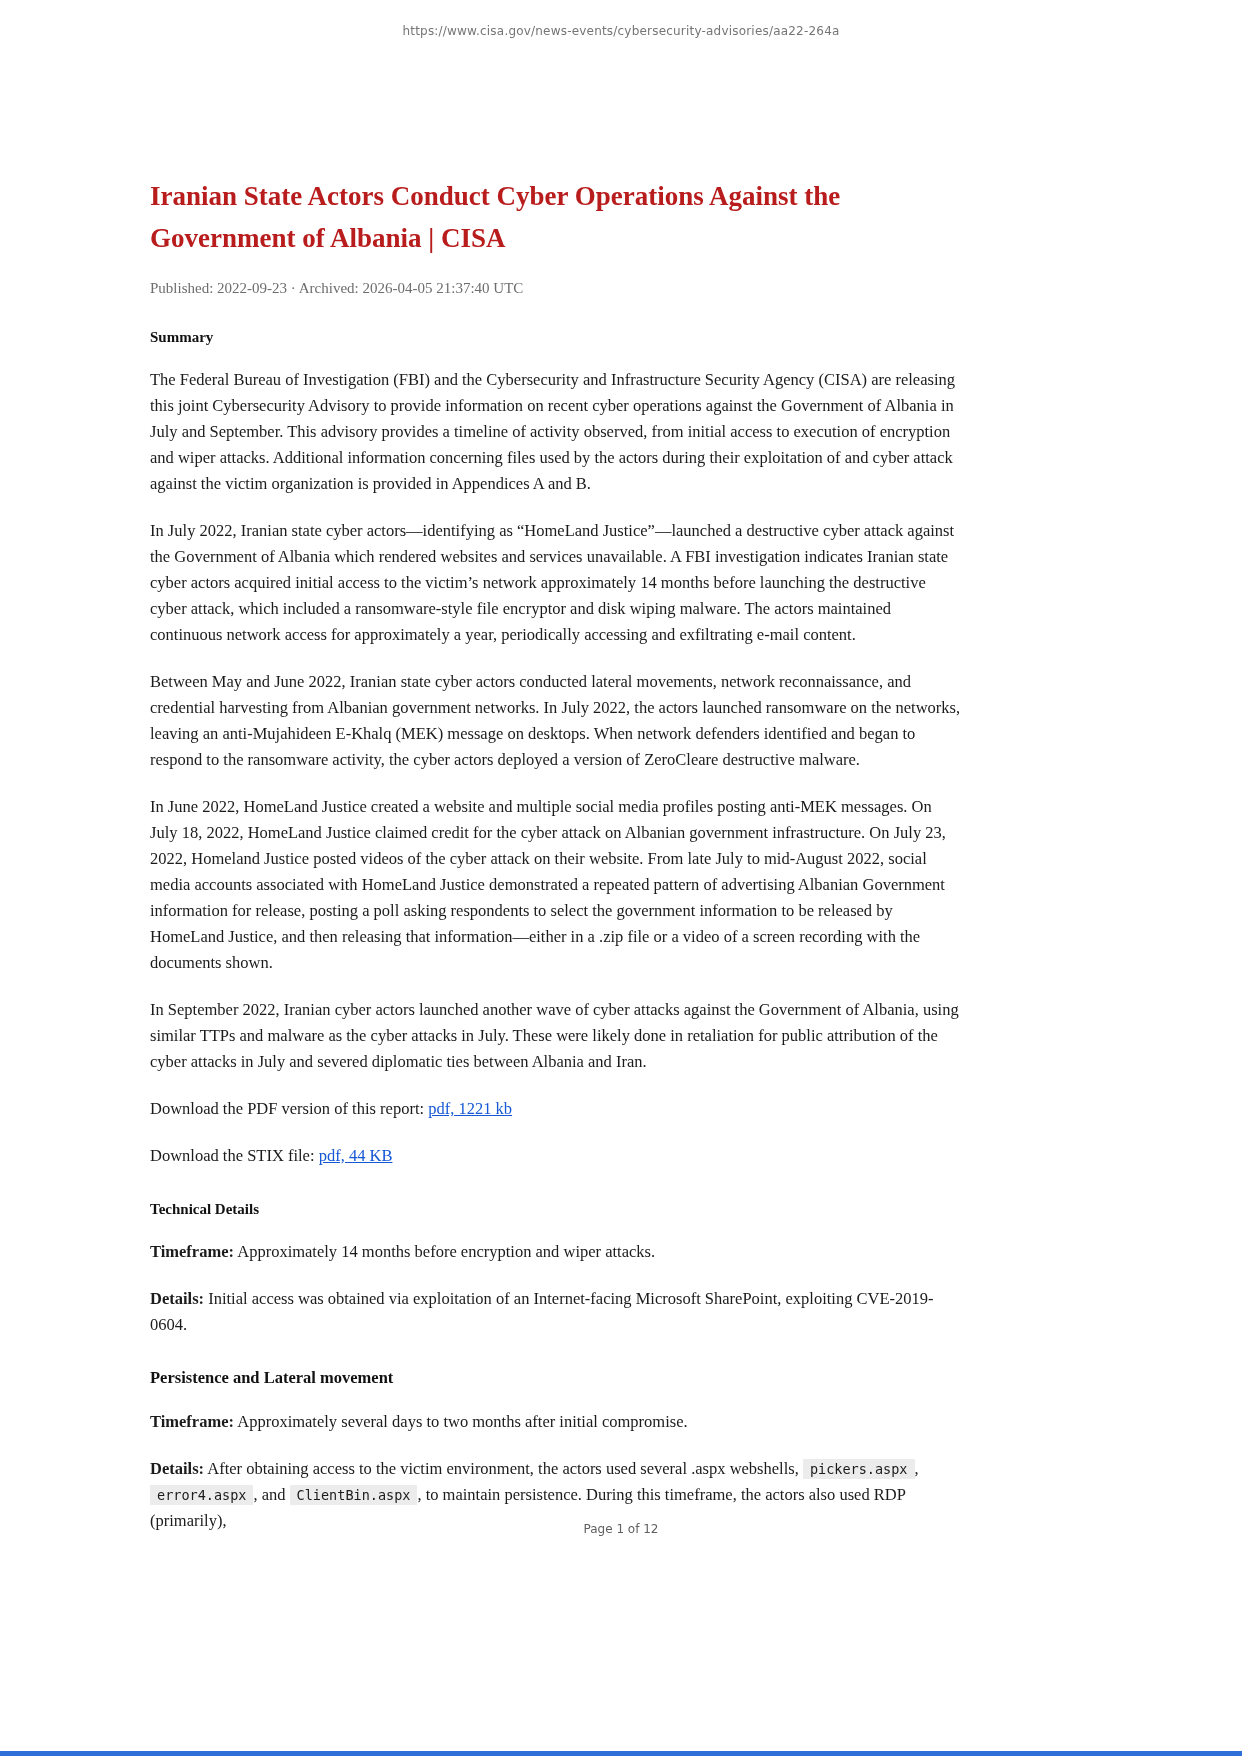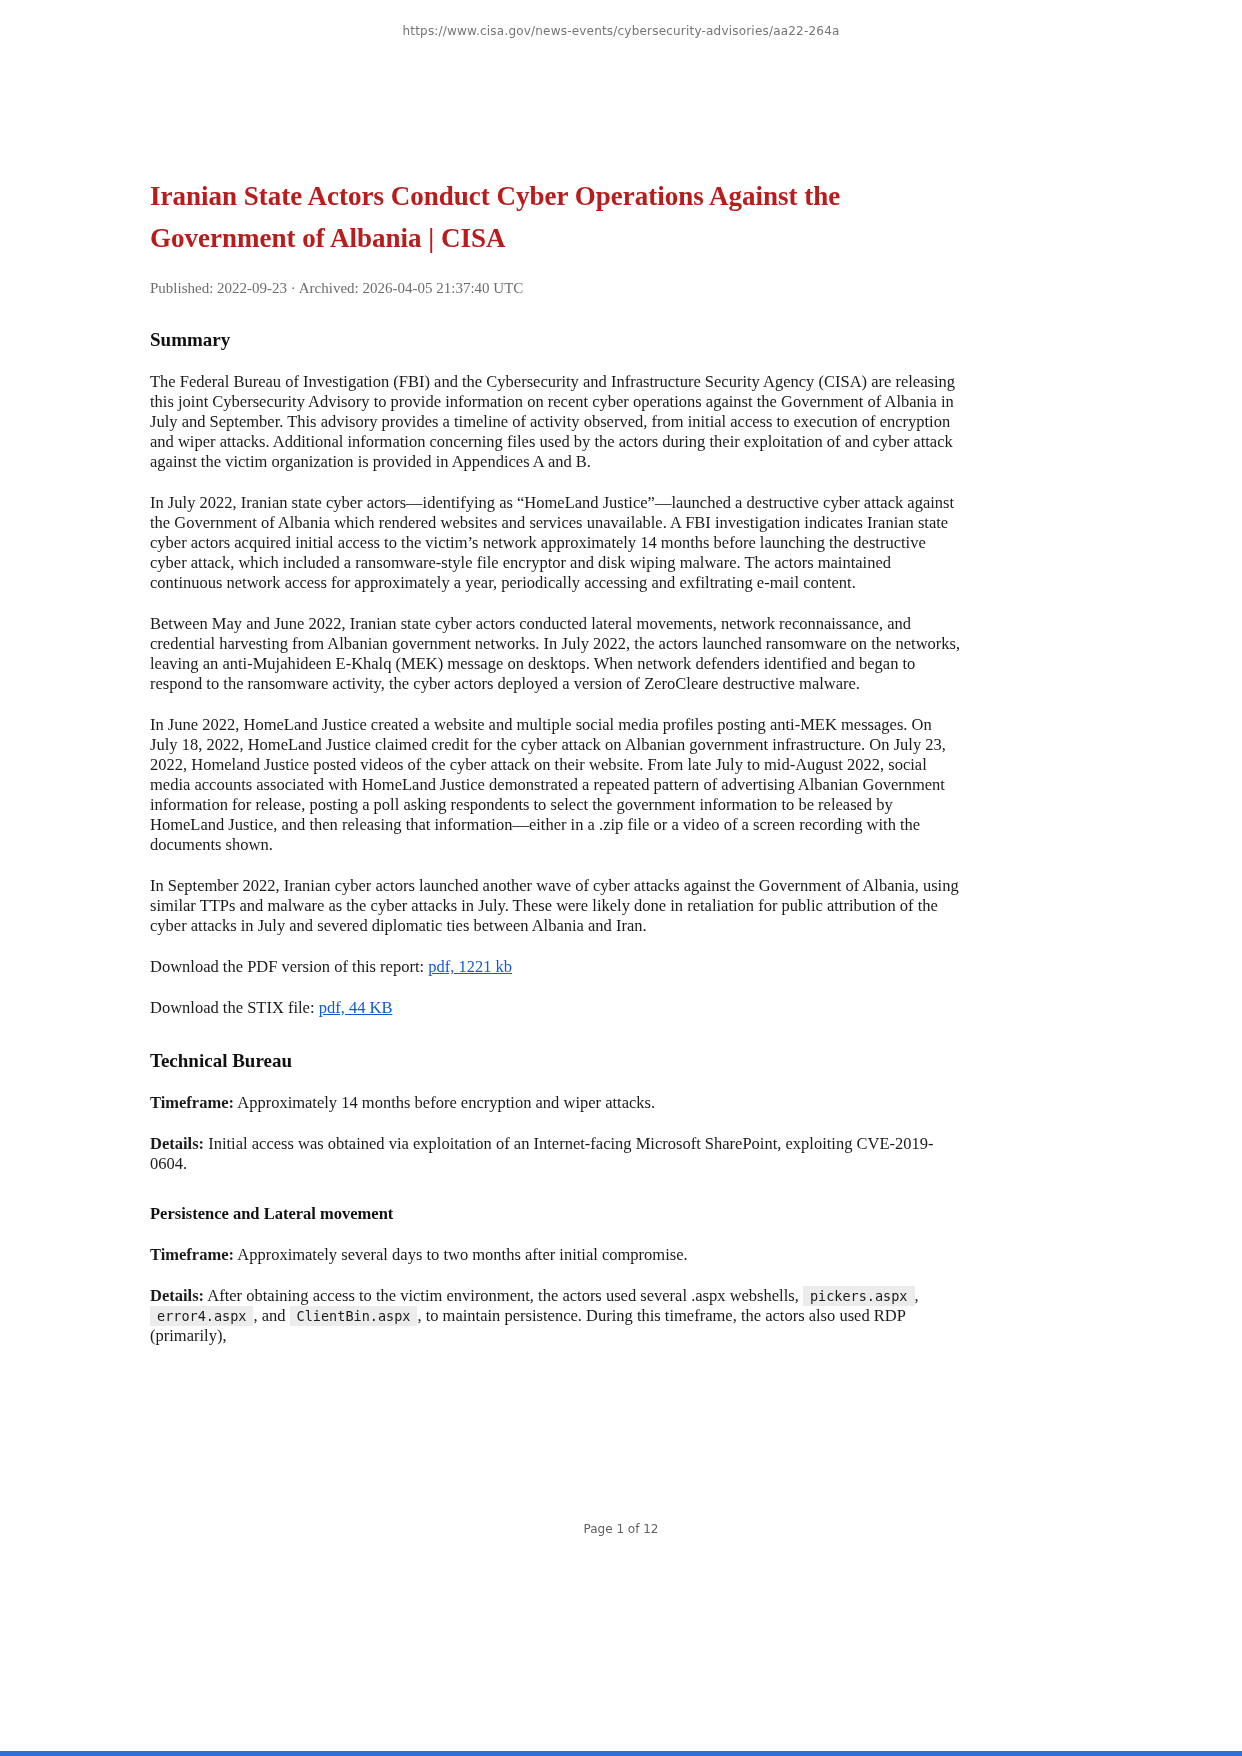--- a/index.html
+++ b/index.html
@@ -23,29 +23,29 @@
   }
   h1 {
     font-size: 27px; line-height: 1.55; font-weight: 700;
     color: #b91c1c; margin: 0 0 20px 0;
     font-family: "Liberation Serif", serif;
   }
   .meta {
     font-size: 15px; color: #6d6d6d; margin-bottom: 8px;
   }
   h2 {
-    font-size: 19px; font-weight: 700; color: #111111;
+    font-size: 15px; font-weight: 700; color: #111111;
     margin: 32px 0 18px 0;
   }
   h3 {
     font-size: 16.5px; font-weight: 700; color: #111111;
     margin: 30px 0 16px 0;
   }
   p {
-    font-size: 16.5px; line-height: 20px; margin: 21px 0;
+    font-size: 16.5px; line-height: 26px; margin: 21px 0;
     color: #1b1b1b;
   }
   strong { font-weight: 700; }
   a.link { color: #1558d6; text-decoration: underline; cursor: pointer; }
   code.inline-code {
     font-family: "DejaVu Sans Mono", monospace;
     font-size: 13.5px;
     background: #ececec;
     padding: 2px 7px;
     border-radius: 0;
@@ -73,21 +73,21 @@
     <div class="meta">Published: 2022-09-23 · Archived: 2026-04-05 21:37:40 UTC</div>
     <div id="blocks">
         <h2>Summary</h2>
         <p><span>The Federal Bureau of Investigation (FBI) and the Cybersecurity and Infrastructure Security Agency (CISA) are releasing this joint Cybersecurity Advisory to provide information on recent cyber operations against the Government of Albania in July and September. This advisory provides a timeline of activity observed, from initial access to execution of encryption and wiper attacks. Additional information concerning files used by the actors during their exploitation of and cyber attack against the victim organization is provided in Appendices A and B.</span></p>
         <p><span>In July 2022, Iranian state cyber actors—identifying as “HomeLand Justice”—launched a destructive cyber attack against the Government of Albania which rendered websites and services unavailable. A FBI investigation indicates Iranian state cyber actors acquired initial access to the victim’s network approximately 14 months before launching the destructive cyber attack, which included a ransomware-style file encryptor and disk wiping malware. The actors maintained continuous network access for approximately a year, periodically accessing and exfiltrating e-mail content.</span></p>
         <p><span>Between May and June 2022, Iranian state cyber actors conducted lateral movements, network reconnaissance, and credential harvesting from Albanian government networks. In July 2022, the actors launched ransomware on the networks, leaving an anti-Mujahideen E-Khalq (MEK) message on desktops. When network defenders identified and began to respond to the ransomware activity, the cyber actors deployed a version of ZeroCleare destructive malware.</span></p>
         <p><span>In June 2022, HomeLand Justice created a website and multiple social media profiles posting anti-MEK messages. On July 18, 2022, HomeLand Justice claimed credit for the cyber attack on Albanian government infrastructure. On July 23, 2022, Homeland Justice posted videos of the cyber attack on their website. From late July to mid-August 2022, social media accounts associated with HomeLand Justice demonstrated a repeated pattern of advertising Albanian Government information for release, posting a poll asking respondents to select the government information to be released by HomeLand Justice, and then releasing that information—either in a .zip file or a video of a screen recording with the documents shown.</span></p>
         <p><span>In September 2022, Iranian cyber actors launched another wave of cyber attacks against the Government of Albania, using similar TTPs and malware as the cyber attacks in July. These were likely done in retaliation for public attribution of the cyber attacks in July and severed diplomatic ties between Albania and Iran.</span></p>
         <p><span>Download the PDF version of this report: </span><a href="#" class="link">pdf, 1221 kb</a></p>
         <p><span>Download the STIX file: </span><a href="#" class="link">pdf, 44 KB</a></p>
-        <h2>Technical Bureau</h2>
+        <h2>Technical Details</h2>
         <p><strong>Timeframe:</strong><span> Approximately 14 months before encryption and wiper attacks.</span></p>
         <p><strong>Details:</strong><span> Initial access was obtained via exploitation of an Internet-facing Microsoft SharePoint, exploiting CVE-2019-0604.</span></p>
         <h3>Persistence and Lateral movement</h3>
         <p><strong>Timeframe:</strong><span> Approximately several days to two months after initial compromise.</span></p>
         <p><strong>Details:</strong><span> After obtaining access to the victim environment, the actors used several .aspx webshells, </span><code class="inline-code">pickers.aspx</code><span>, </span><code class="inline-code">error4.aspx</code><span>, and </span><code class="inline-code">ClientBin.aspx</code><span>, to maintain persistence. During this timeframe, the actors also used RDP (primarily),</span></p>
       </div>
   </article>
 
   <div class="footer">Page 1 of 12</div>
 

